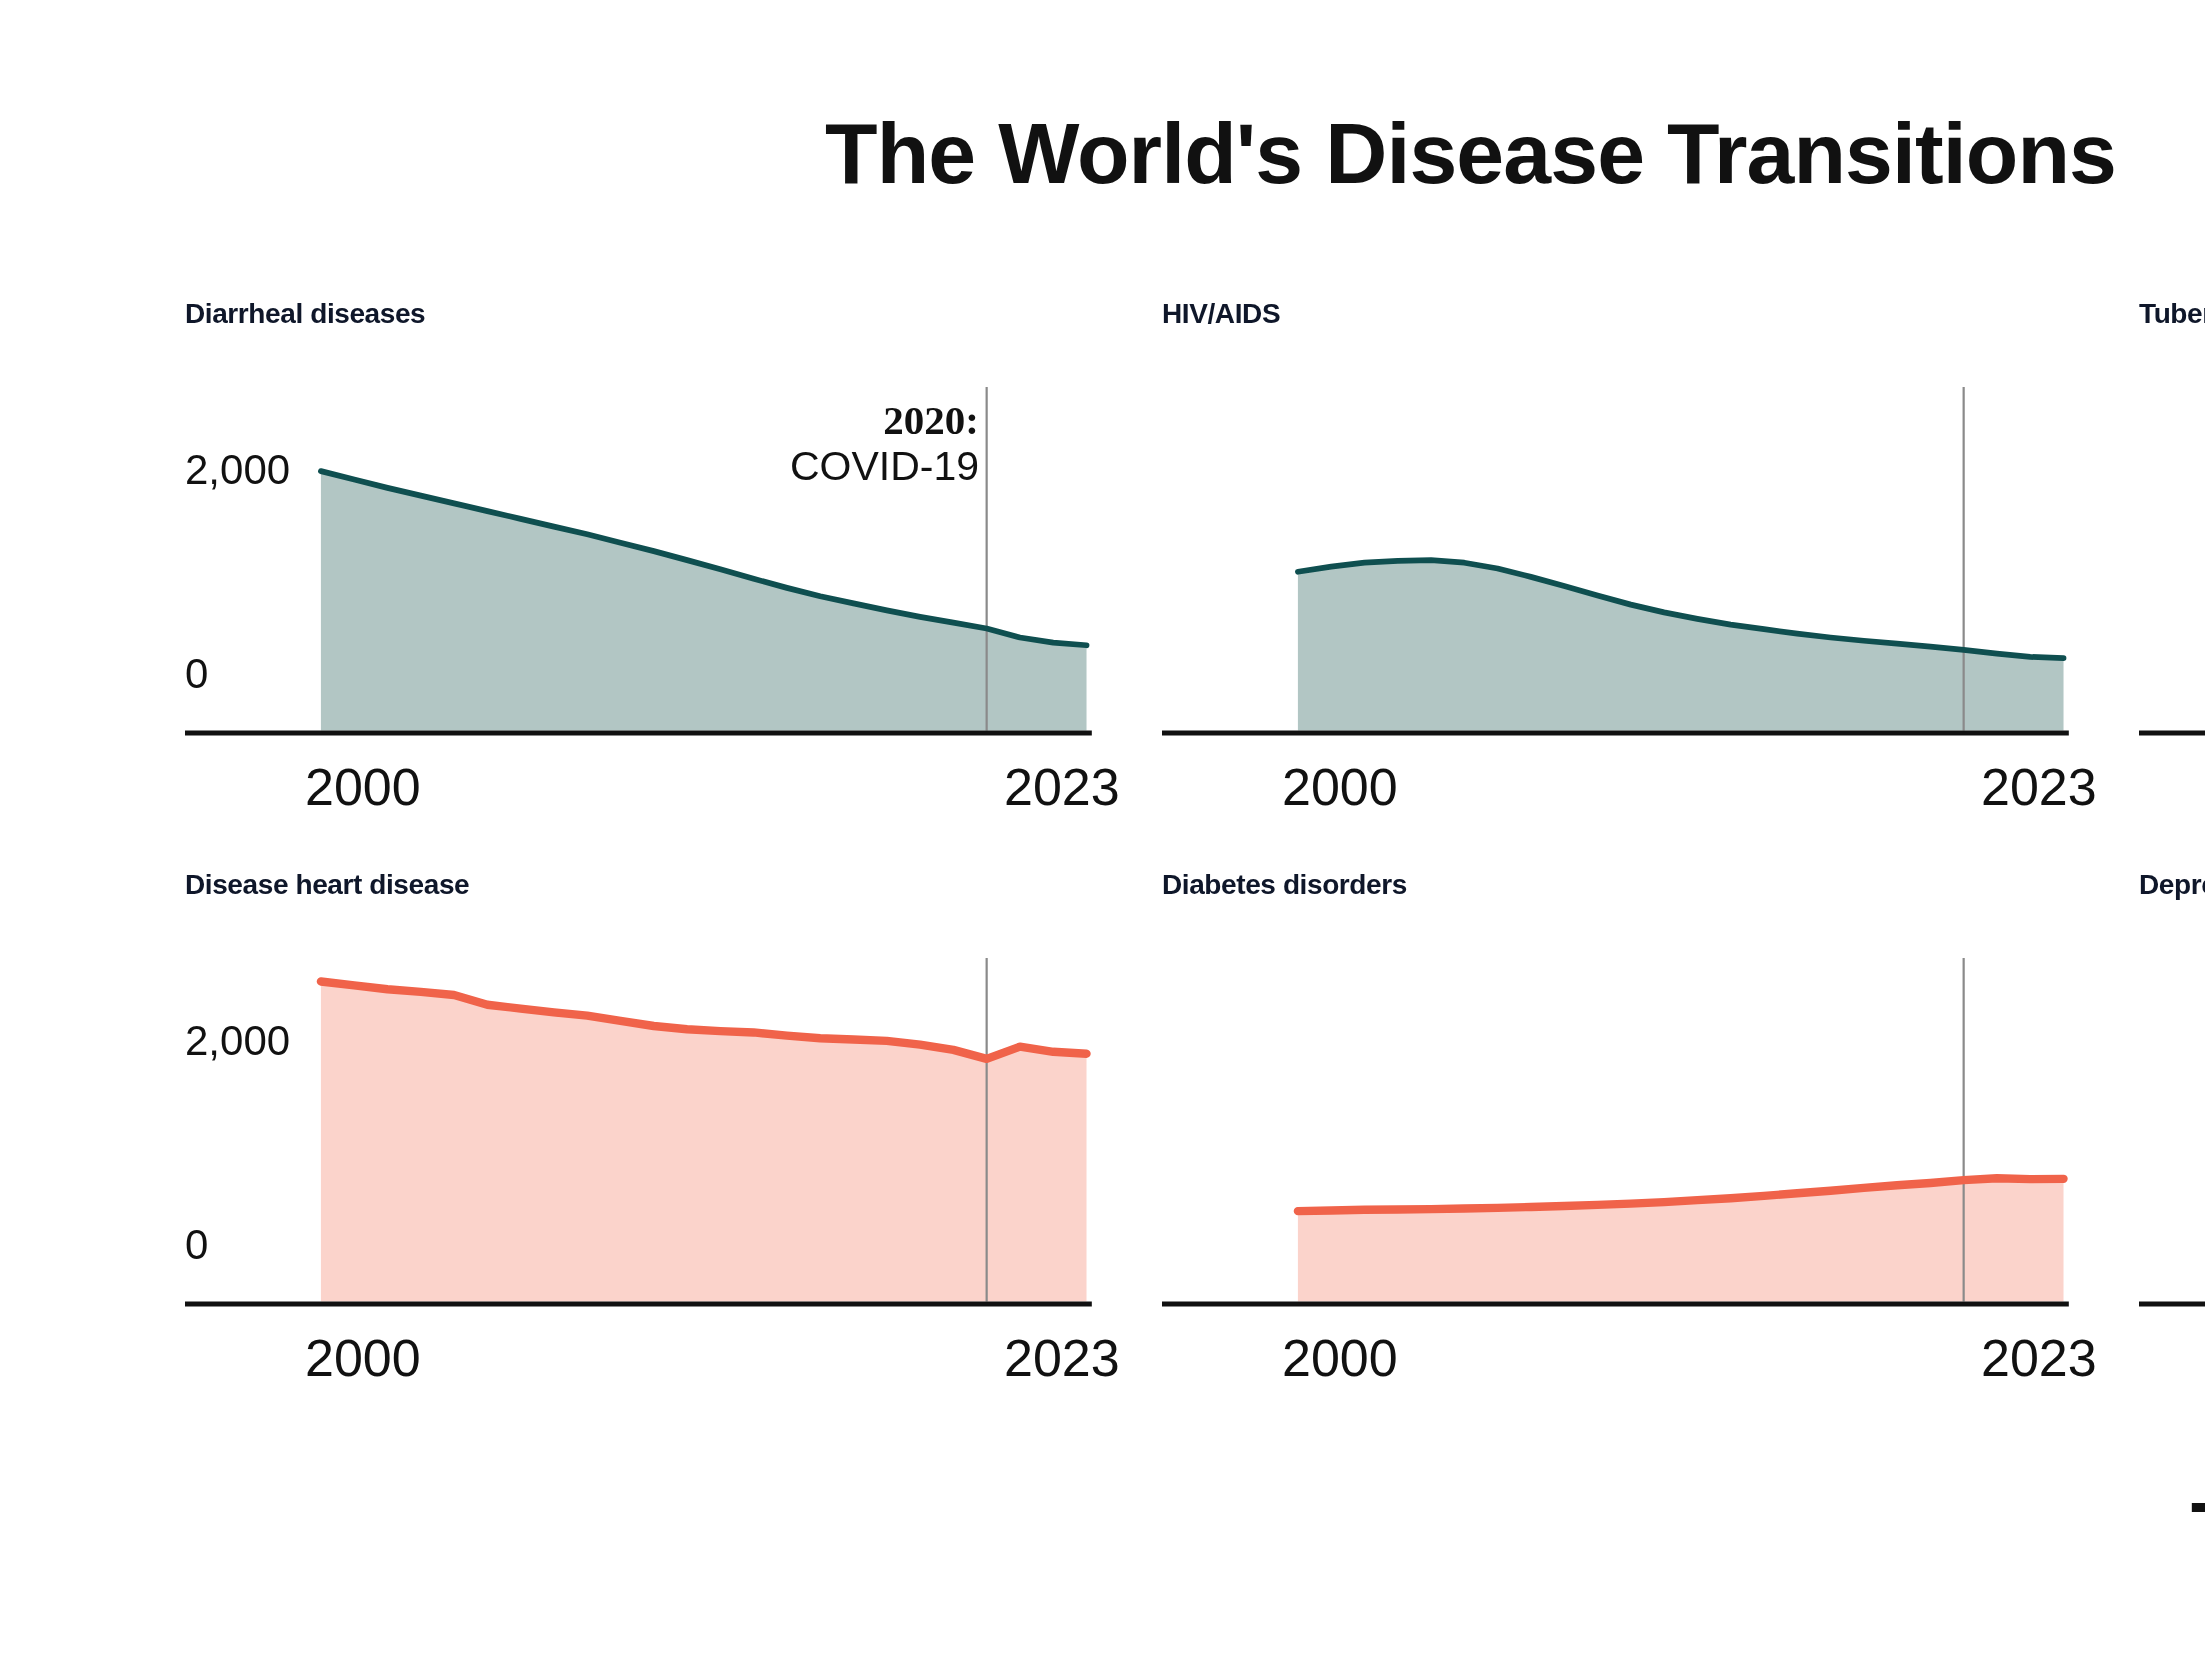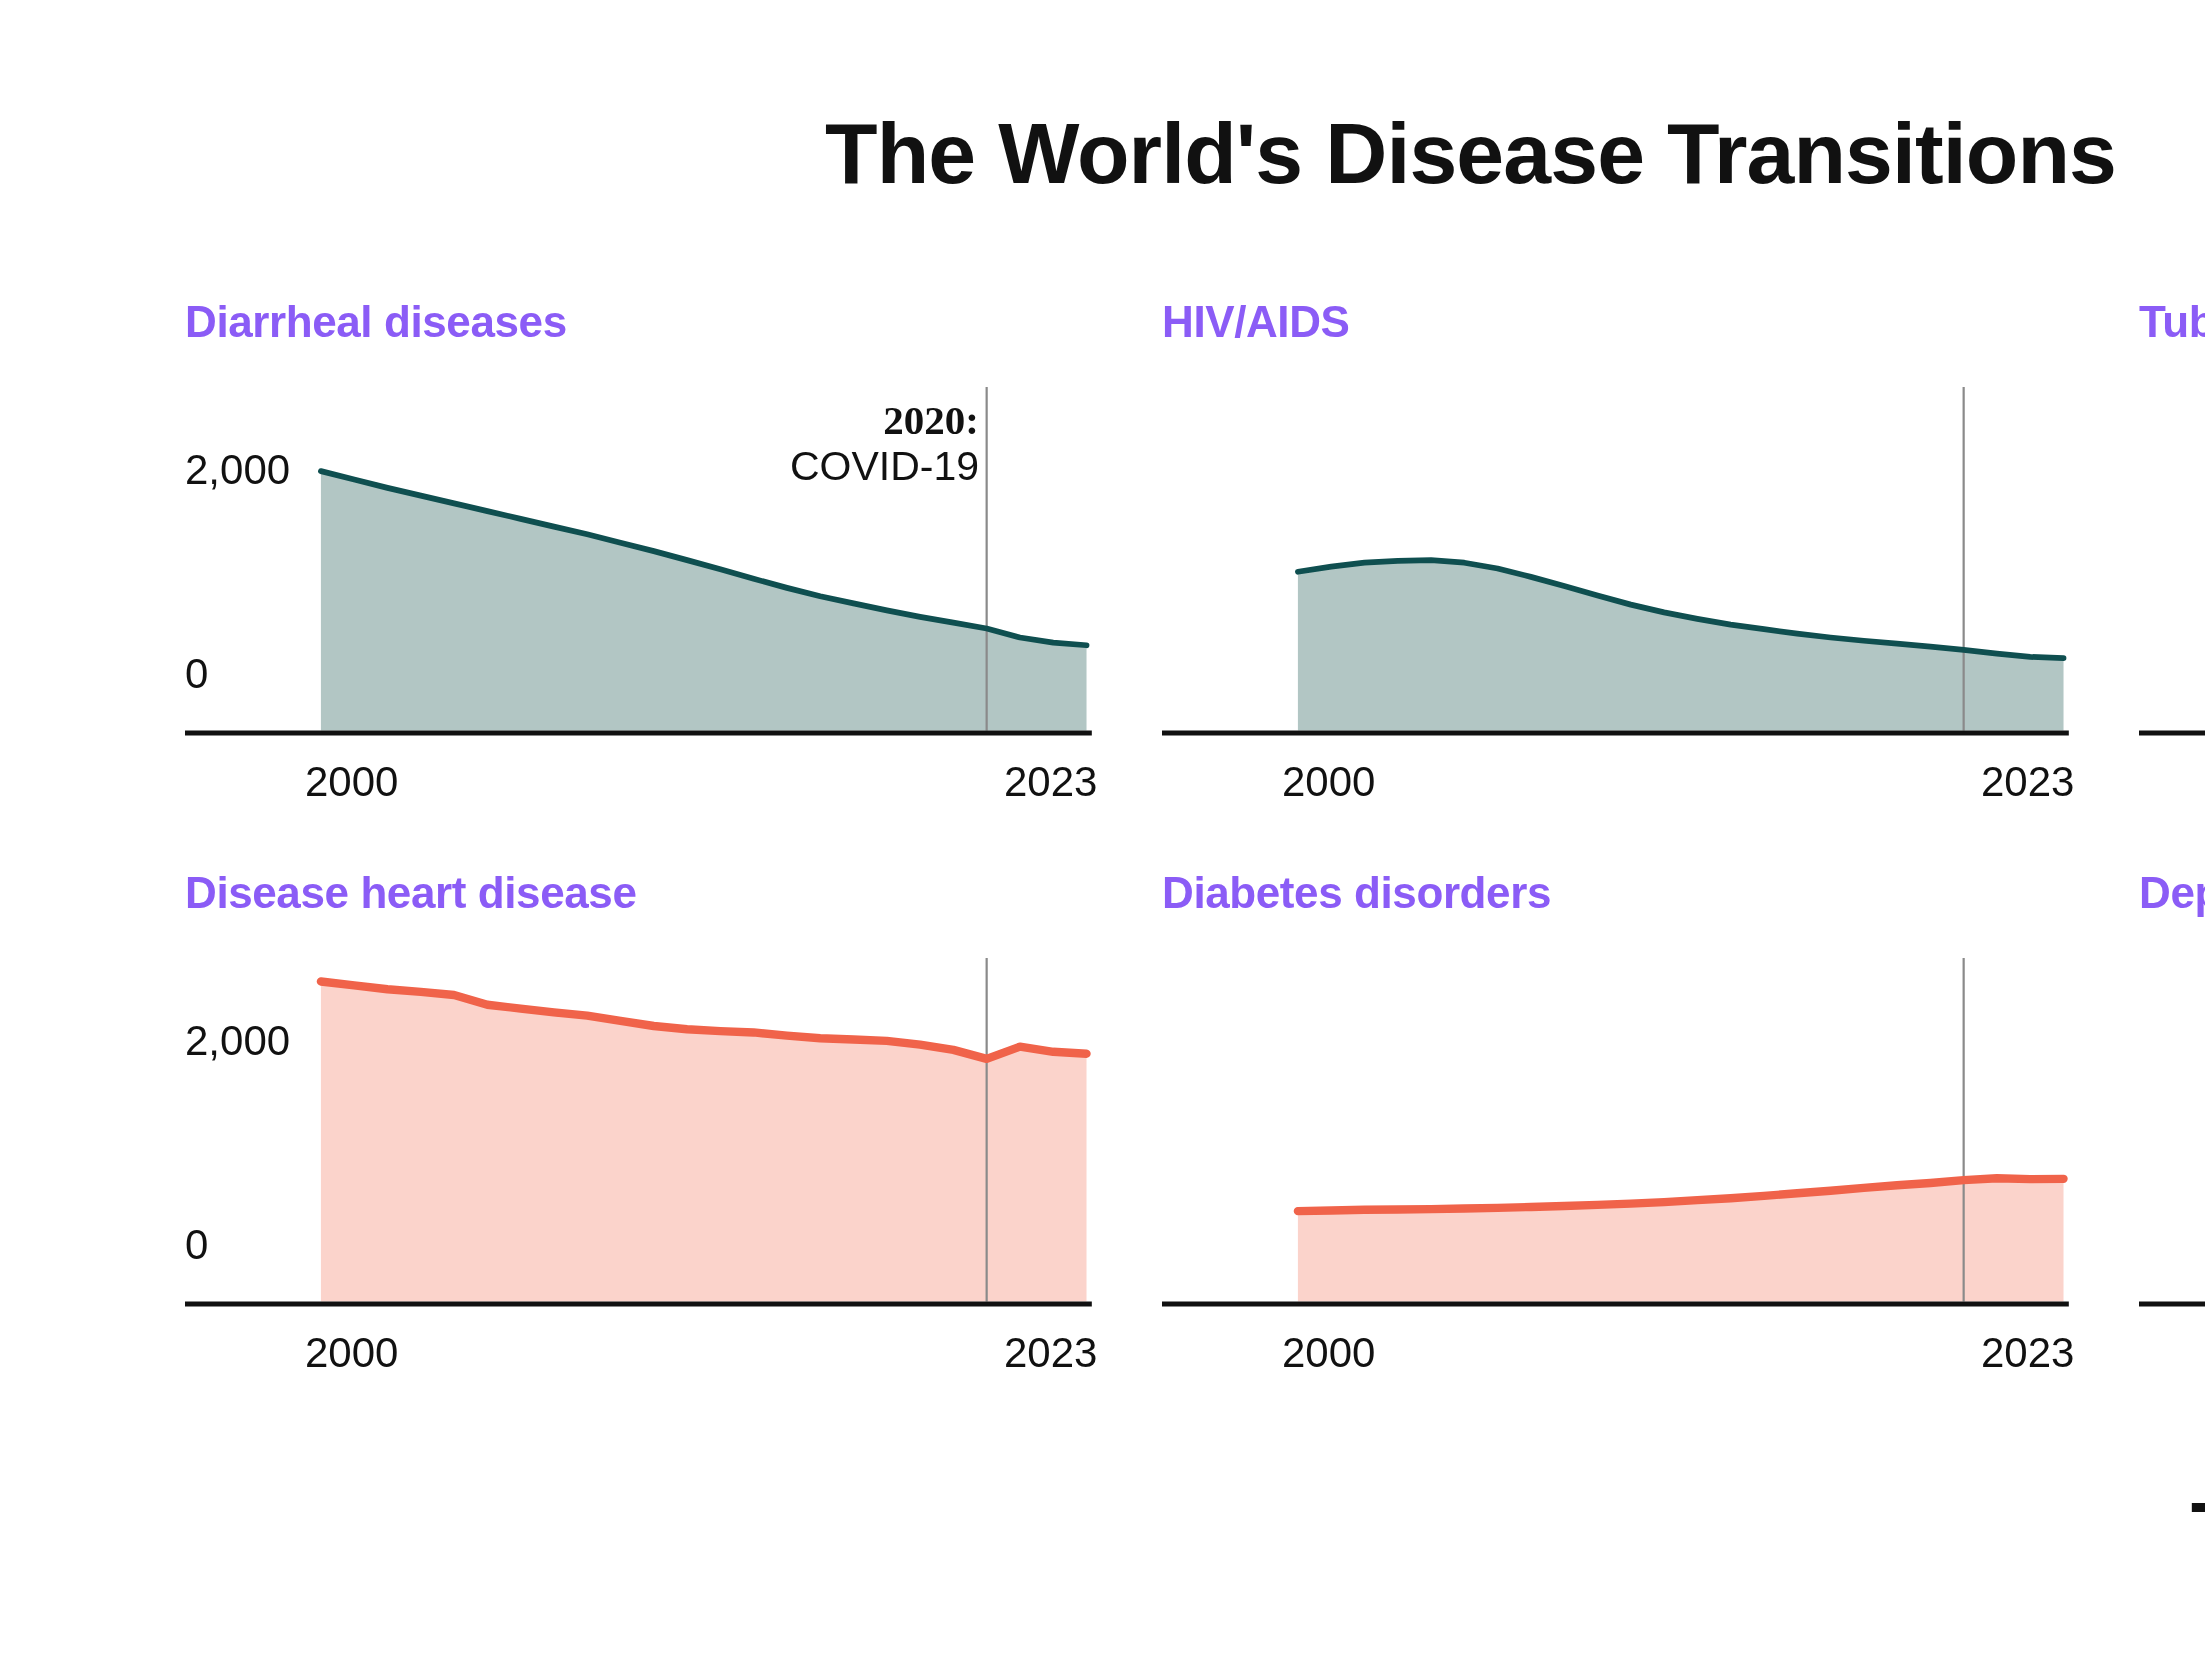--- a/index.html
+++ b/index.html
@@ -29,24 +29,24 @@
     top:300px;
     width:2668px;
     height:1129px;
   }
 
   .panel{position:absolute;}
 
   .panel-title{
     position:absolute;
     left:0;top:0;
-    font-size:44px;
+    font-size:28px;
     font-weight:bold;
     letter-spacing:-0.4px;
-    color:#8b5cf6;
+    color:#0f172a;
     white-space:nowrap;
     line-height:1;
   }
 
   .plot{position:absolute;left:0;}
   .plot svg{display:block;overflow:visible;}
 
   .ylab{
     position:absolute;
     font-size:42px;
@@ -59,21 +59,21 @@
        2.6px 0 0 #fff, -2.6px 0 0 #fff, 0 2.6px 0 #fff, 0 -2.6px 0 #fff,
        2.2px 2.2px 0 #fff, -2.2px 2.2px 0 #fff, 2.2px -2.2px 0 #fff, -2.2px -2.2px 0 #fff;
     z-index:5;
     text-align:center;
   }
   .ylab-2000{ }
   .ylab-0{ }
 
   .xlab{
     position:absolute;
-    font-size:42px;
+    font-size:52px;
     color:#111111;
     line-height:1;
     white-space:nowrap;
   }
 
   .annot{
     position:absolute;
     text-align:right;
     font-size:41px;
     color:#111111;

